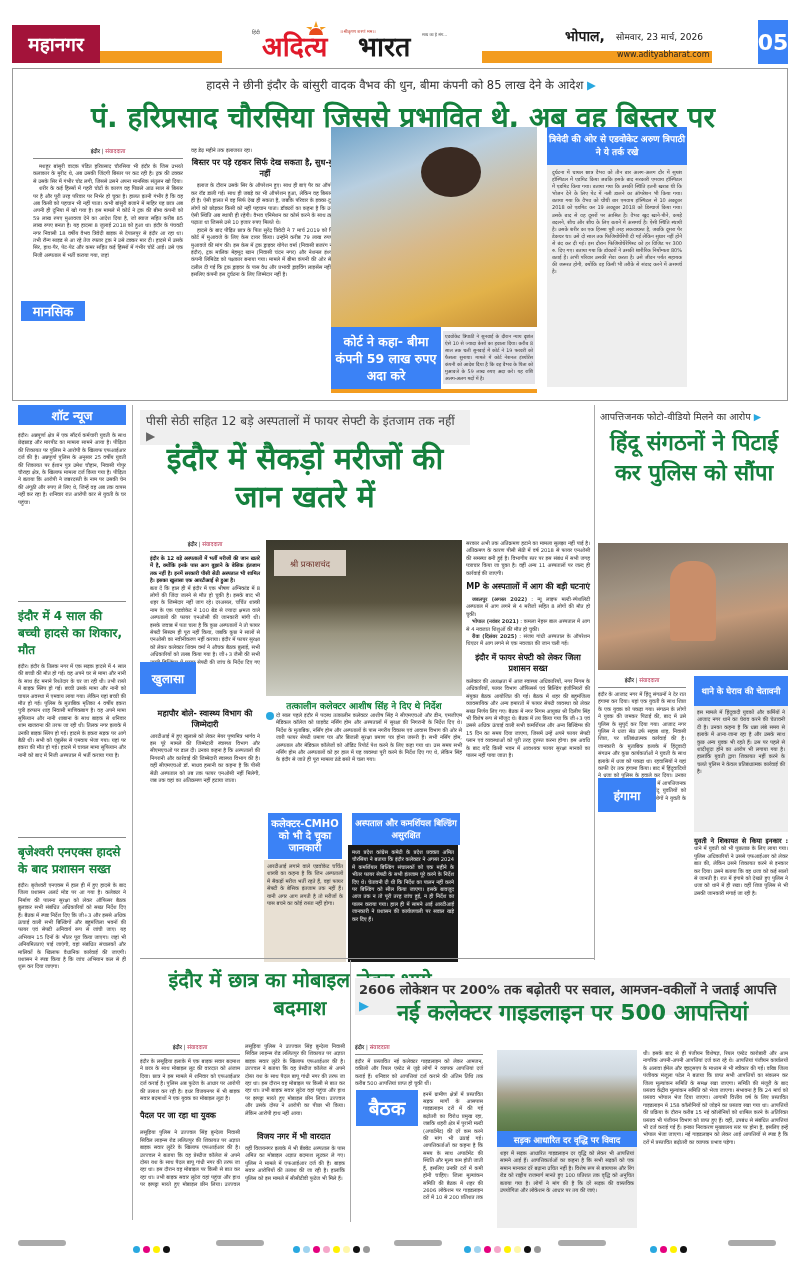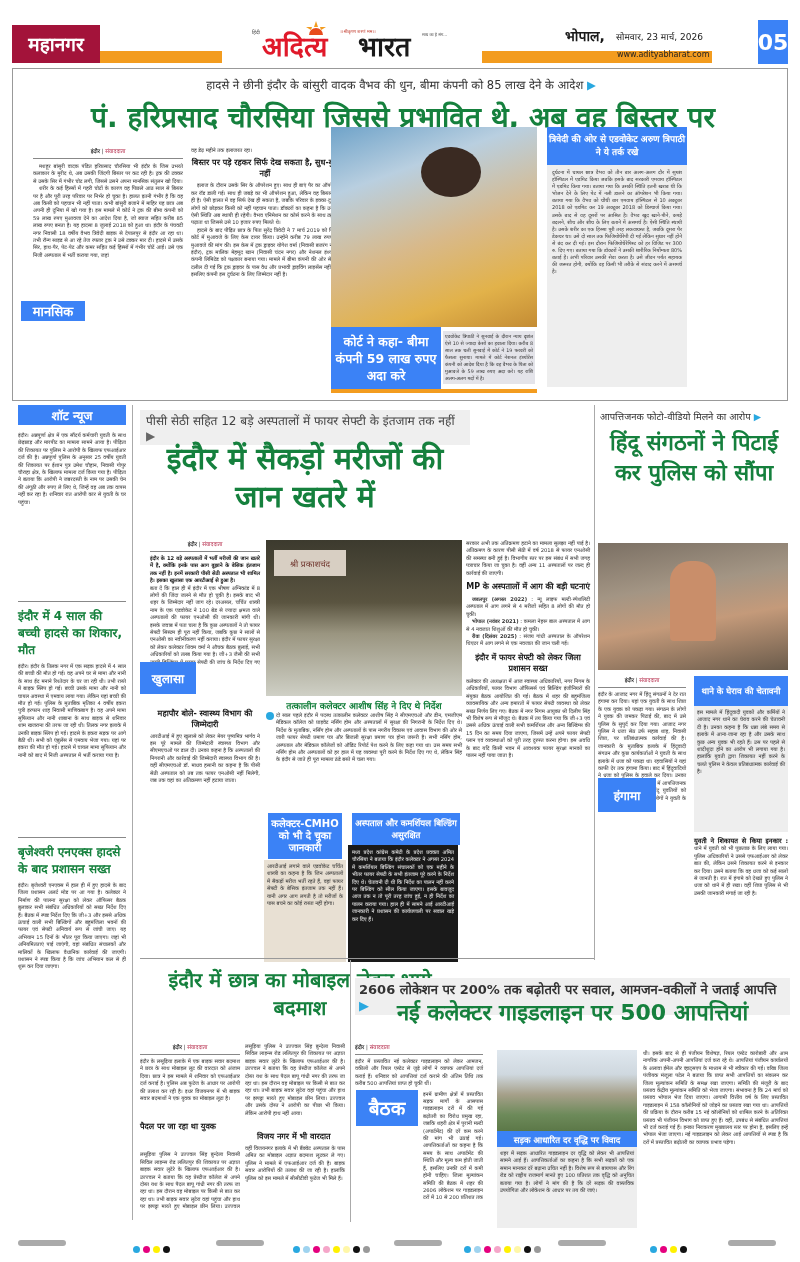--- a/index.html
+++ b/index.html
@@ -143,21 +143,21 @@
 </div>
 <div class="abs redbox" style="left:598px;top:778px;width:58px;height:34px;font-size:12px">हंगामा</div>
 <div class="abs redbox" style="left:694px;top:676px;width:94px;height:30px;font-size:8.5px;line-height:12px">थाने के घेराव की चेतावनी</div>
 <div class="abs txt" style="left:694px;top:706px;width:94px;height:126px;background:#eeeeee;padding:3px">इस मामले में हिंदूवादी युवकों और कर्मियों ने आजाद नगर थाने का घेराव करने की चेतावनी दी है। उनका कहना है कि धन्ना लंबे समय से इलाके में आना-जाना रहा है और उसके साथ कुछ अन्य युवक भी रहते हैं। उस पर पहले से शादीशुदा होने का आरोप भी लगाया गया है। हालांकि युवती द्वारा शिकायत नहीं करने के चलते पुलिस ने केवल प्रतिबंधात्मक कार्रवाई की है।</div>
 <div class="abs txt" style="left:694px;top:838px;width:94px"><b style="font-size:6.5px;color:#111">युवती ने शिकायत से किया इनकार :</b> <span>थाने में युवती को भी पूछताछ के लिए लाया गया। पुलिस अधिकारियों ने उससे एफआईआर को लेकर बात की, लेकिन उसने शिकायत करने से इनकार कर दिया। उसने बताया कि वह धजा को कई सालों से जानती है। रात में हंगामे को देखते हुए पुलिस ने धजा को थाने में ही रखा। वहीं शिप्रा पुलिस से भी उसकी जानकारी मंगाई जा रही है।</span></div>
 
 <div class="abs bold-h" style="left:140px;top:966px;width:320px;text-align:center;font-size:20px;line-height:28px">इंदौर में छात्र का मोबाइल लेकर भागे बदमाश</div>
 <div class="abs" style="left:140px;top:1043px;width:100px">
   <div class="byline"><b>इंदौर</b> | <span>संवाददाता</span></div>
   <div class="txt" style="margin-top:3px">इंदौर के लसूड़िया इलाके में एक बाइक सवार बदमाश ने छात्र के साथ मोबाइल लूट की वारदात को अंजाम दिया। छात्र ने इस मामले में शनिवार को एफआईआर दर्ज कराई है। पुलिस अब फुटेज के आधार पर आरोपी की तलाश कर रही है। इधर विजयनगर में भी बाइक सवार बदमाशों ने एक युवक का मोबाइल लूटा है।</div>
-  <div class="sub-h" style="margin:19px 0;text-align:left">पैदल पर जा रहा था युवक</div>
+  <div class="sub-h" style="margin:8px 0;text-align:left">पैदल पर जा रहा था युवक</div>
   <div class="txt" style="height:60px;overflow:hidden">लसूड़िया पुलिस ने उज्ज्वल सिंह बुन्देला निवासी सिविल लाइन्स रोड ललितपुर की शिकायत पर अज्ञात बाइक सवार लुटेरे के खिलाफ एफआईआर की है। उज्ज्वल ने बताया कि वह प्रेस्टीज कॉलेज से अपने दोस्त यश के साथ पैदल बापू गांधी नगर की तरफ जा रहा था। इस दौरान वह मोबाइल पर किसी से बात कर रहा था। तभी बाइक सवार लुटेरा वहां पहुंचा और हाथ पर झपट्टा मारते हुए मोबाइल छीन लिया। उज्ज्वल और उसके दोस्त ने आरोपी का पीछा भी किया। लेकिन आरोपी हाथ नहीं आया।</div>
 </div>
 <div class="abs" style="left:245px;top:1043px;width:100px">
   <div class="txt" style="height:85px;overflow:hidden">लसूड़िया पुलिस ने उज्ज्वल सिंह बुन्देला निवासी सिविल लाइन्स रोड ललितपुर की शिकायत पर अज्ञात बाइक सवार लुटेरे के खिलाफ एफआईआर की है। उज्ज्वल ने बताया कि वह प्रेस्टीज कॉलेज से अपने दोस्त यश के साथ पैदल बापू गांधी नगर की तरफ जा रहा था। इस दौरान वह मोबाइल पर किसी से बात कर रहा था। तभी बाइक सवार लुटेरा वहां पहुंचा और हाथ पर झपट्टा मारते हुए मोबाइल छीन लिया। उज्ज्वल और उसके दोस्त ने आरोपी का पीछा भी किया। लेकिन आरोपी हाथ नहीं आया।</div>
   <div class="sub-h" style="margin:3px 12px;text-align:left">विजय नगर में भी वारदात</div>
   <div class="txt">वहीं विजयनगर इलाके में भी बैंक्वेट अस्पताल के पास अमित का मोबाइल अज्ञात बदमाश लूटकर ले गए। पुलिस ने मामले में एफआईआर दर्ज की है। बाइक सवार आरोपियों की तलाश की जा रही है। हालांकि पुलिस को इस मामले में सीसीटीवी फुटेज भी मिले हैं।</div>
 </div>
 <div class="abs vline" style="left:350px;top:960px;height:262px"></div>
 
 <div class="abs" style="left:355px;top:978px;width:435px;background:#efefef;font-size:13px;font-weight:bold;color:#333;padding:2px 4px"><span>2606 लोकेशन पर 200% तक बढ़ोतरी पर सवाल, आमजन-वकीलों ने जताई आपत्ति</span> <span style="color:#29a8e0">▶</span></div>

